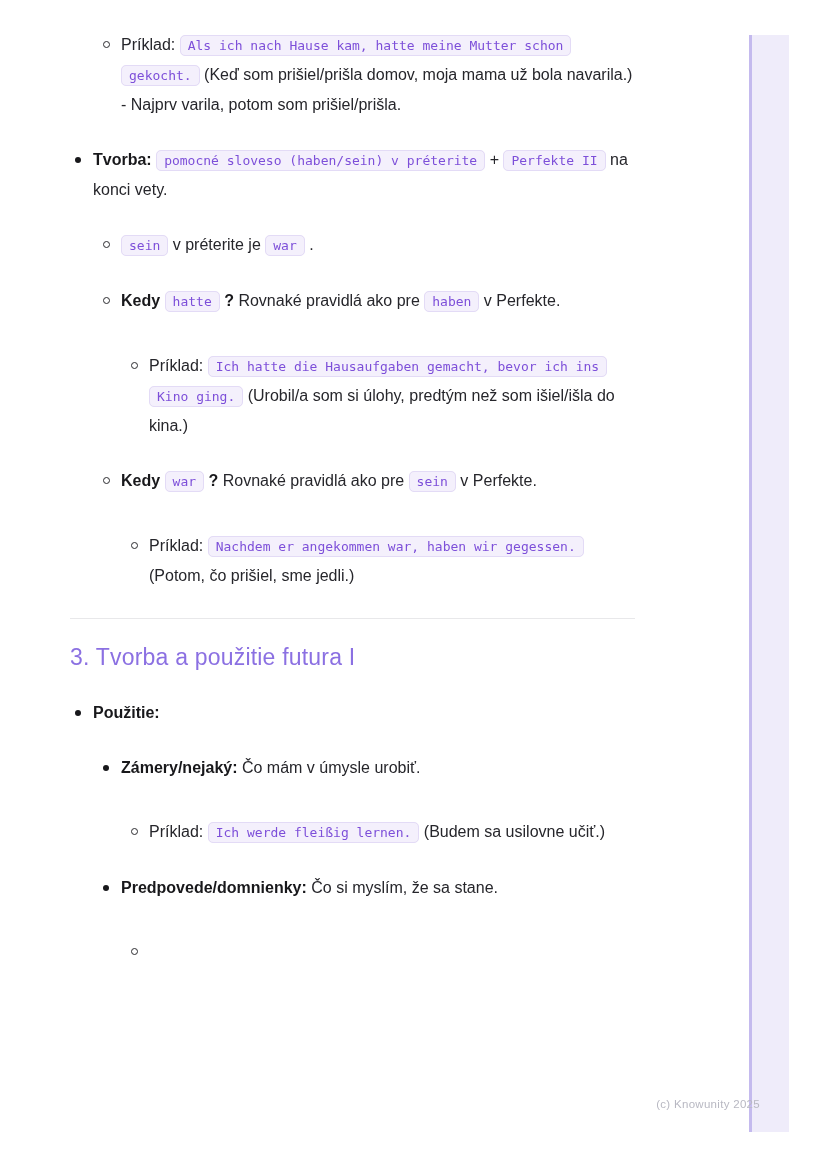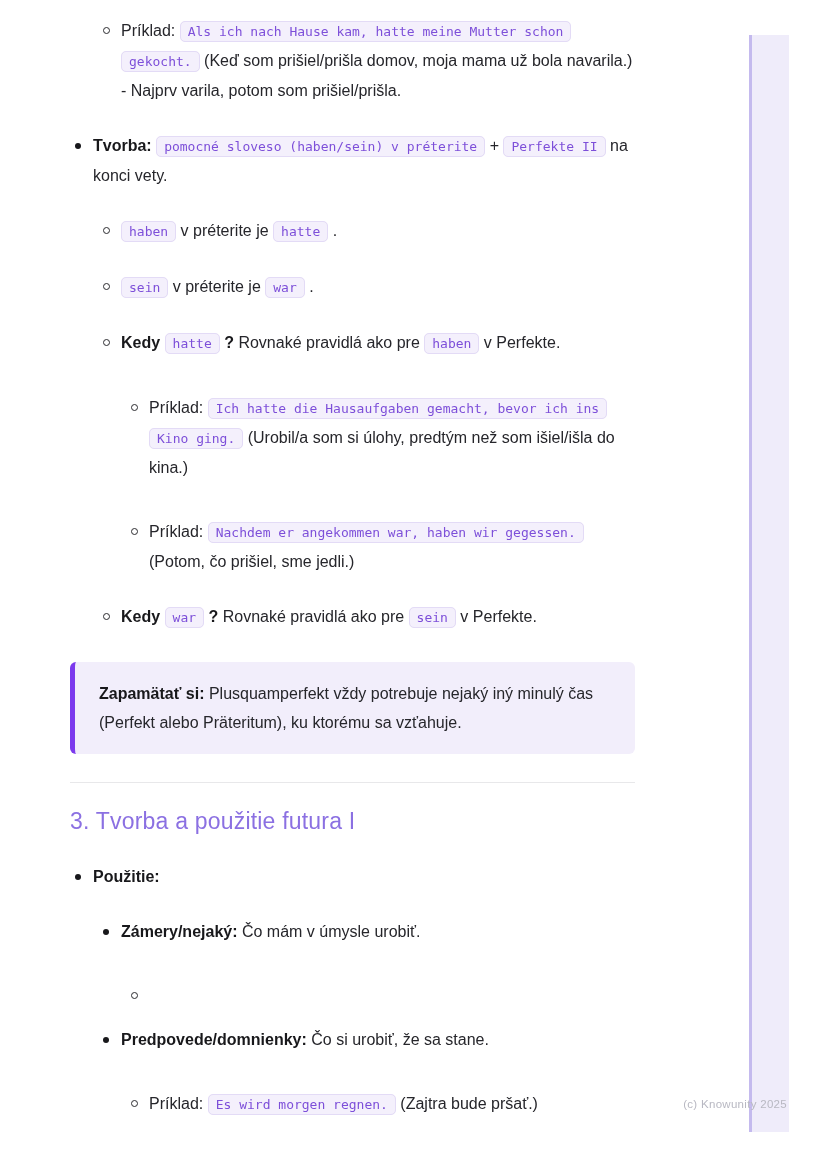--- a/index.html
+++ b/index.html
@@ -3,21 +3,21 @@
 <meta charset="utf-8">
 <style>
   :root{
     --accent:#7c3aed; --heading:#8b70e2; --chip-text:#7d4fd9; --chip-bg:#f4f0fc;
     --chip-border:#e3dbf6; --callout-bg:#f2eefb; --body-text:#26262b;
     --watermark:#b8b8c2; --strip-bg:#efecfa; --strip-border:#c4baee; --divider:#e8e8ea;
   }
   *{box-sizing:border-box;margin:0;padding:0;}
   html,body{width:828px;height:1171px;overflow:hidden;background:#ffffff;}
   body{font-family:"Liberation Sans",sans-serif;color:var(--body-text);position:relative;}
-  .content{width:565px;margin-left:70px;padding-top:16px;font-size:16px;line-height:29px;}
+  .content{width:565px;margin-left:70px;padding-top:30px;font-size:16px;line-height:29px;}
   .li{display:flex;margin-top:13px;}
   .li.gap{margin-top:26px;}
   .li.first{margin-top:0;}
   .lv1{padding-left:5px;}
   .lv2{padding-left:33px;}
   .lv3{padding-left:61px;margin-top:35px;}
   .marker-col{width:18px;flex:0 0 18px;}
   .dot{display:block;margin-top:12px;}
   .dot.disc{width:6px;height:6px;border-radius:50%;background:#18181b;}
   .dot.circle{width:7px;height:7px;border-radius:50%;border:1.6px solid #2c2c31;background:transparent;margin-top:11px;}
@@ -25,21 +25,21 @@
   strong{font-weight:700;color:#18181b;text-align:right;}
   .chip{font-family:"DejaVu Sans Mono",monospace;font-size:13px;color:var(--chip-text);
     background:var(--chip-bg);border:1px solid var(--chip-border);border-radius:5px;
     padding:2px 7px;box-decoration-break:clone;-webkit-box-decoration-break:clone;}
   .callout{margin-top:30px;background:var(--callout-bg);border-left:5px solid var(--accent);
     border-radius:6px;padding:17px 24px;line-height:29px;}
   hr.sep{border:none;border-top:1px solid var(--divider);margin-top:28px;}
   h2.sec{font-size:23px;font-weight:400;color:var(--heading);margin-top:24px;margin-bottom:26px;letter-spacing:.2px;}
   .edge-strip{position:absolute;top:35px;right:39px;width:40px;height:1097px;
     background:var(--strip-bg);border-left:3px solid var(--strip-border);z-index:1;}
-  .watermark{position:absolute;top:1098px;right:41px;font-size:11.5px;color:var(--watermark);
+  .watermark{position:absolute;top:1098px;right:68px;font-size:11.5px;color:var(--watermark);
     z-index:2;letter-spacing:.3px;}
 </style>
 </head>
 <body>
 
 <div class="content" id="doc-content">
     <div class="li lv2 first">
       <span class="marker-col">
         <span class="dot circle"></span>
       </span>
@@ -48,80 +48,73 @@
     <div class="li lv1 gap">
       <span class="marker-col">
         <span class="dot disc"></span>
       </span>
       <div class="li-body"><strong>Tvorba: </strong><span class="chip">pomocné sloveso (haben/sein) v préterite</span><span> + </span><span class="chip">Perfekte II</span><span> na konci vety.</span></div>
     </div>
     <div class="li lv2 gap">
       <span class="marker-col">
         <span class="dot circle"></span>
       </span>
-      <div class="li-body"><span class="chip">haben</span><span> v préterite je </span><span class="chip">hatte</span><span> .</span></div>
-    </div>
-    <div class="li lv2 gap">
-      <span class="marker-col">
-        <span class="dot circle"></span>
-      </span>
       <div class="li-body"><span class="chip">sein</span><span> v préterite je </span><span class="chip">war</span><span> .</span></div>
     </div>
     <div class="li lv2 gap">
       <span class="marker-col">
         <span class="dot circle"></span>
       </span>
       <div class="li-body"><strong>Kedy </strong><span class="chip">hatte</span><strong> ?</strong><span> Rovnaké pravidlá ako pre </span><span class="chip">haben</span><span> v Perfekte.</span></div>
     </div>
     <div class="li lv3">
       <span class="marker-col">
         <span class="dot circle"></span>
       </span>
       <div class="li-body"><span>Príklad: </span><span class="chip">Ich hatte die Hausaufgaben gemacht, bevor ich ins Kino ging.</span><span> (Urobil/a som si úlohy, predtým než som išiel/išla do kina.)</span></div>
     </div>
+    <div class="li lv2 gap">
+      <span class="marker-col">
+        <span class="dot circle"></span>
+      </span>
+      <div class="li-body"><strong>Kedy </strong><span class="chip">war</span><strong> ?</strong><span> Rovnaké pravidlá ako pre </span><span class="chip">sein</span><span> v Perfekte.</span></div>
+    </div>
     <div class="li lv3">
       <span class="marker-col">
         <span class="dot circle"></span>
       </span>
       <div class="li-body"><span>Príklad: </span><span class="chip">Nachdem er angekommen war, haben wir gegessen.</span><span> (Potom, čo prišiel, sme jedli.)</span></div>
     </div>
-    <div class="li lv2 gap">
-      <span class="marker-col">
-        <span class="dot circle"></span>
-      </span>
-      <div class="li-body"><strong>Kedy </strong><span class="chip">war</span><strong> ?</strong><span> Rovnaké pravidlá ako pre </span><span class="chip">sein</span><span> v Perfekte.</span></div>
-    </div>
-    <div class="callout"><strong>Zapamätať si:</strong><span> Plusquamperfekt vždy potrebuje nejaký iný minulý čas (Perfekt alebo Präteritum), ku ktorému sa vzťahuje.</span></div>
     <hr class="sep">
     <h2 class="sec">3. Tvorba a použitie futura I</h2>
     <div class="li lv1">
       <span class="marker-col">
         <span class="dot disc"></span>
       </span>
       <div class="li-body"><strong>Použitie:</strong></div>
     </div>
     <div class="li lv2 gap">
       <span class="marker-col">
         <span class="dot disc"></span>
       </span>
       <div class="li-body"><strong>Zámery/nejaký:</strong><span> Čo mám v úmysle urobiť.</span></div>
     </div>
     <div class="li lv3">
       <span class="marker-col">
         <span class="dot circle"></span>
       </span>
+      <div class="li-body"><span>Príklad: </span><span class="chip">Ich werde fleißig lernen.</span><span> (Budem sa usilovne učiť.)</span></div>
     </div>
     <div class="li lv2 gap">
       <span class="marker-col">
         <span class="dot disc"></span>
       </span>
-      <div class="li-body"><strong>Predpovede/domnienky:</strong><span> Čo si urobiť, že sa stane.</span></div>
+      <div class="li-body"><strong>Predpovede/domnienky:</strong><span> Čo si myslím, že sa stane.</span></div>
     </div>
     <div class="li lv3">
       <span class="marker-col">
         <span class="dot circle"></span>
       </span>
-      <div class="li-body"><span>Príklad: </span><span class="chip">Es wird morgen regnen.</span><span> (Zajtra bude pršať.)</span></div>
     </div>
   </div>
 
 <div class="edge-strip"></div>
 <div class="watermark">(c) Knowunity 2025</div>
 
 </body></html>

